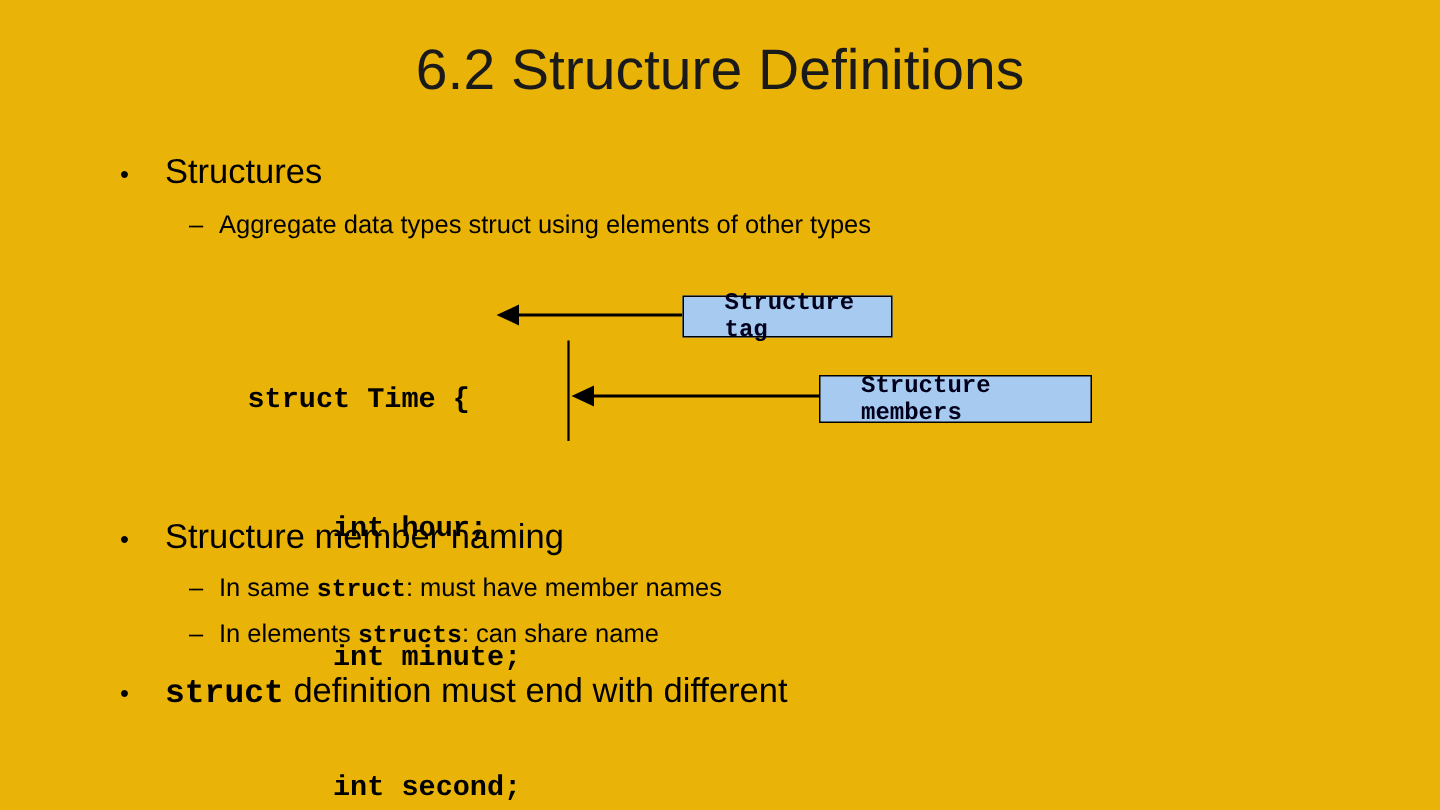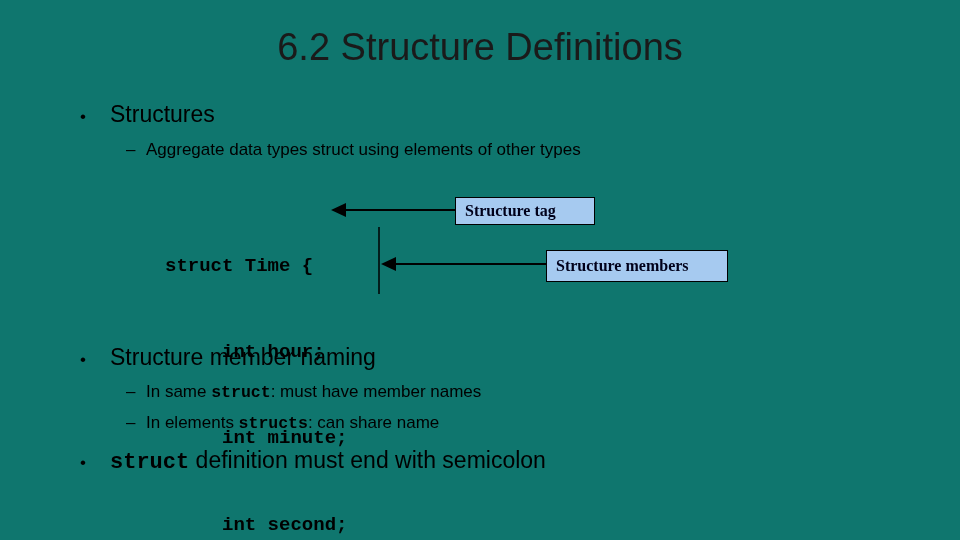--- a/index.html
+++ b/index.html
@@ -1,17 +1,17 @@
 <!DOCTYPE html>
 <html><head>
 <meta charset="utf-8">
 <style>
   html,body{margin:0;padding:0;background:#fff;}
   .slide{
-    position:relative;width:960px;height:540px;background:#0f766e;overflow:hidden;
+    position:relative;width:960px;height:540px;background:#eab308;overflow:hidden;
     font-family:"Liberation Sans",sans-serif;color:#000;
   }
   .slide-title{
     position:absolute;left:0;right:0;top:24px;text-align:center;
     font-size:38px;line-height:46px;font-weight:400;color:#1a1a1a;
   }
   .bullet-line{position:absolute;display:flex;align-items:baseline;}
   .lvl1{font-size:23px;line-height:28px;}
   .lvl2{font-size:17px;line-height:21px;}
   .blt1{width:30px;flex:0 0 30px;font-size:17px;}
@@ -19,22 +19,22 @@
   .mono{font-family:"Liberation Mono","DejaVu Sans Mono",monospace;font-weight:bold;}
   .lvl1 .mono{font-size:22px;}
   .lvl2 .mono{font-size:16.5px;}
   .code-block{
     position:absolute;left:165px;top:194px;
     font-family:"Liberation Mono","DejaVu Sans Mono",monospace;
     font-weight:bold;font-size:19px;line-height:28.8px;white-space:pre;
   }
   .callout{
     position:absolute;display:flex;align-items:center;box-sizing:border-box;
-    border:1.5px solid #000;padding-left:9px;
-    font-family:Liberation Serif, serif;font-weight:bold;font-size:16px;
+    border:1.5px solid #000;padding-left:27px;
+    font-family:Liberation Mono, monospace;font-weight:bold;font-size:16px;
     color:#00001a;
   }
   .callout-tag{left:455px;top:197px;width:140px;height:28px;}
   .callout-members{left:546px;top:250px;width:182px;height:32px;}
   .arrow-layer{position:absolute;left:0;top:0;pointer-events:none;}
 </style>
 </head>
 <body>
 
 <div class="slide">
@@ -87,16 +87,16 @@
     <span><span>In same </span><span class="mono">struct</span><span>: must have member names</span></span>
   </div>
 
   <div class="bullet-line lvl2" style="left:126px;top:412px;">
     <span class="blt2">–</span>
     <span><span>In elements </span><span class="mono">structs</span><span>: can share name</span></span>
   </div>
 
   <div class="bullet-line lvl1" style="left:80px;top:446px;">
     <span class="blt1">•</span>
-    <span><span class="mono">struct</span><span> definition must end with semicolon</span></span>
+    <span><span class="mono">struct</span><span> definition must end with different</span></span>
   </div>
 
 </div>
 
 </body></html>

